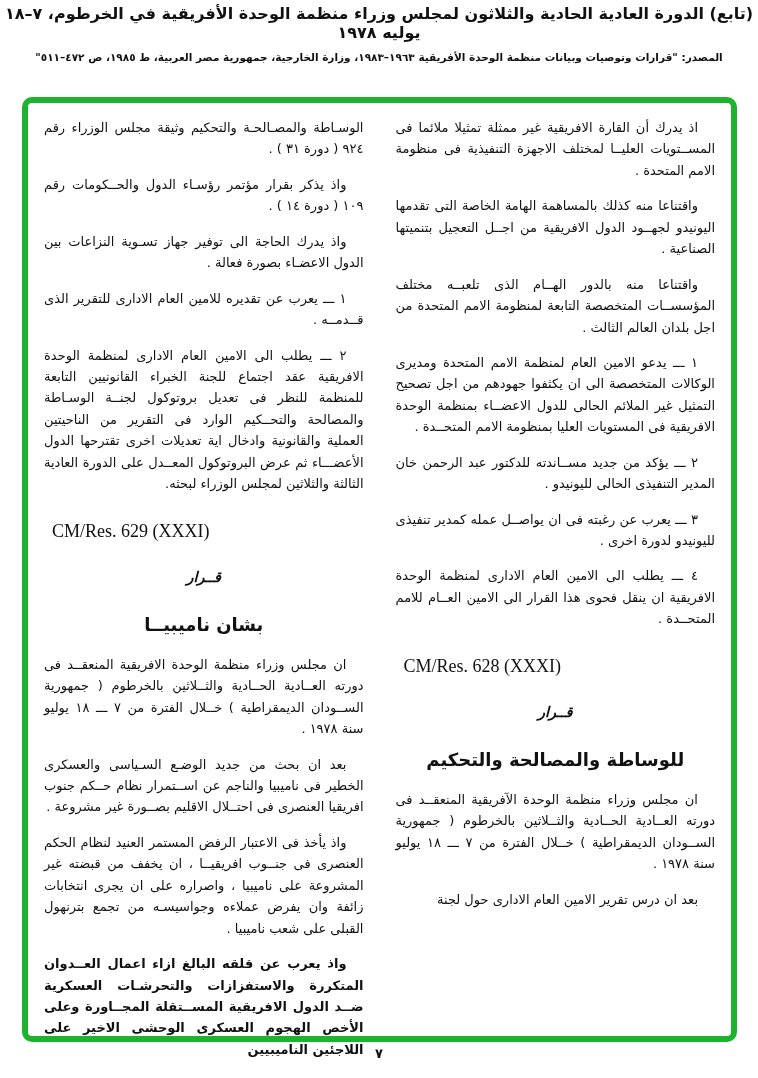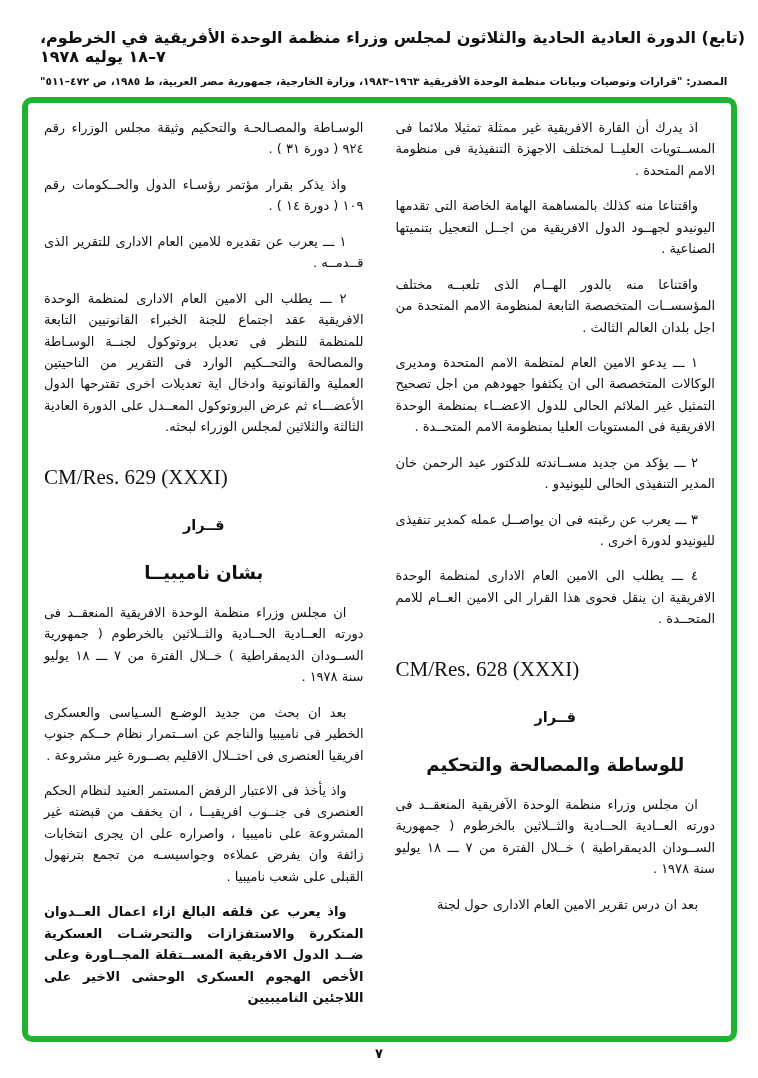--- a/index.html
+++ b/index.html
@@ -2,43 +2,43 @@
 <html dir="rtl" lang="ar"><head>
 <meta charset="utf-8">
 <style>
   * { margin:0; padding:0; box-sizing:border-box; }
   body {
     width:758px; height:1078px; position:relative;
     background:#ffffff; color:#111;
     font-family:"DejaVu Sans", sans-serif;
     direction:rtl; overflow:hidden;
   }
-  .header { text-align:left; padding-top:28px;margin-left:40px; }
+  .header { text-align:center; padding-top:4px; }
   .header-title { font-size:16px; font-weight:bold; letter-spacing:0; }
   .header-source { font-size:10.5px; font-weight:bold; margin-top:9px; }
 
   .doc-frame {
     position:absolute; left:22px; top:97px;
     width:715px; height:945px;
     border:6px solid #1db32e; border-radius:10px;
     padding:14px 16px 10px 16px;
   }
   .columns { display:flex; gap:32px; height:100%; }
   .col { flex:1; font-size:13px; line-height:1.65; text-align:justify; }
 
   .para { margin-bottom:14px; text-indent:17px; }
   .para.flush { text-indent:0; }
   .para.bold { font-weight:bold; }
 
   .ref {
     direction:ltr; text-align:left; unicode-bidi:embed;
     font-family:"Liberation Serif", serif;
-    font-size:21px; margin:22px 0 20px 0;
+    font-size:18px; margin:22px 0 20px 8px;
   }
-  .h-res  { text-align:center; font-weight:bold; font-size:14.5px; margin:0 0 20px 0; text-indent:0; }
+  .h-res  { text-align:center; font-weight:bold; font-size:14.5px; margin:0 0 20px 0; text-indent:0;font-style:italic; }
   .h-sub  { text-align:center; font-weight:bold; font-size:18px;  margin:0 0 14px 0; text-indent:0; }
 
   .footer {
     position:absolute; left:0; top:1046px; width:758px;
     text-align:center; font-size:13px; font-weight:bold;
   }
 </style>
 </head>
 <body>
 
@@ -61,20 +61,21 @@
       <div class="ref">CM/Res. 628 (XXXI)</div>
       <div class="h-res">قــرار</div>
       <div class="h-sub">للوساطة والمصالحة والتحكيم</div>
       <p class="para">ان مجلس وزراء منظمة الوحدة الآفريقية المنعقــد فى دورته العــادية الحــادية والثــلاثين بالخرطوم ( جمهورية الســودان الديمقراطية ) خــلال الفترة من ٧ ـــ ١٨ يوليو سنة ١٩٧٨ .</p>
       <p class="para">بعد ان درس تقرير الامين العام الادارى حول لجنة</p>
     </div>
 
     <div class="col">
       <p class="para flush">الوسـاطة والمصـالحـة والتحكيم وثيقة مجلس الوزراء رقم ٩٢٤ ( دورة ٣١ ) .</p>
       <p class="para">واذ يذكر بقرار مؤتمر رؤسـاء الدول والحــكومات رقم ١٠٩ ( دورة ١٤ ) .</p>
+      <p class="para">واذ يدرك الحاجة الى توفير جهاز تسـوية النزاعات بين الدول الاعضـاء بصورة فعالة .</p>
       <p class="para">١ ـــ يعرب عن تقديره للامين العام الادارى للتقرير الذى قــدمــه .</p>
       <p class="para">٢ ـــ يطلب الى الامين العام الادارى لمنظمة الوحدة الافريقية عقد اجتماع للجنة الخبراء القانونيين التابعة للمنظمة للنظر فى تعديل بروتوكول لجنــة الوسـاطة والمصالحة والتحــكيم الوارد فى التقرير من الناحيتين العملية والقانونية وادخال اية تعديلات اخرى تقترحها الدول الأعضـــاء ثم عرض البروتوكول المعــدل على الدورة العادية الثالثة والثلاثين لمجلس الوزراء لبحثه.</p>
       <div class="ref">CM/Res. 629 (XXXI)</div>
       <div class="h-res">قــرار</div>
       <div class="h-sub">بشان ناميبيــا</div>
       <p class="para">ان مجلس وزراء منظمة الوحدة الافريقية المنعقــد فى دورته العــادية الحــادية والثــلاثين بالخرطوم ( جمهورية الســودان الديمقراطية ) خــلال الفترة من ٧ ـــ ١٨ يوليو سنة ١٩٧٨ .</p>
       <p class="para">بعد ان بحث من جديد الوضـع السـياسى والعسكرى الخطير فى ناميبيا والناجم عن اســتمرار نظام حــكم جنوب افريقيا العنصرى فى احتــلال الاقليم بصــورة غير مشروعة .</p>
       <p class="para">واذ يأخذ فى الاعتبار الرفض المستمر العنيد لنظام الحكم العنصرى فى جنــوب افريقيــا ، ان يخفف من قبضته غير المشروعة على ناميبيا ، واصراره على ان يجرى انتخابات زائفة وان يفرض عملاءه وجواسيسـه من تجمع بترنهول القبلى على شعب ناميبيا .</p>
       <p class="para bold">واذ يعرب عن قلقه البالغ ازاء اعمال العــدوان المتكررة والاستفزازات والتحرشـات العسكرية ضــد الدول الافريقية المســتقلة المجــاورة وعلى الأخص الهجوم العسكرى الوحشى الاخير على اللاجئين الناميبيين</p>
     </div>

